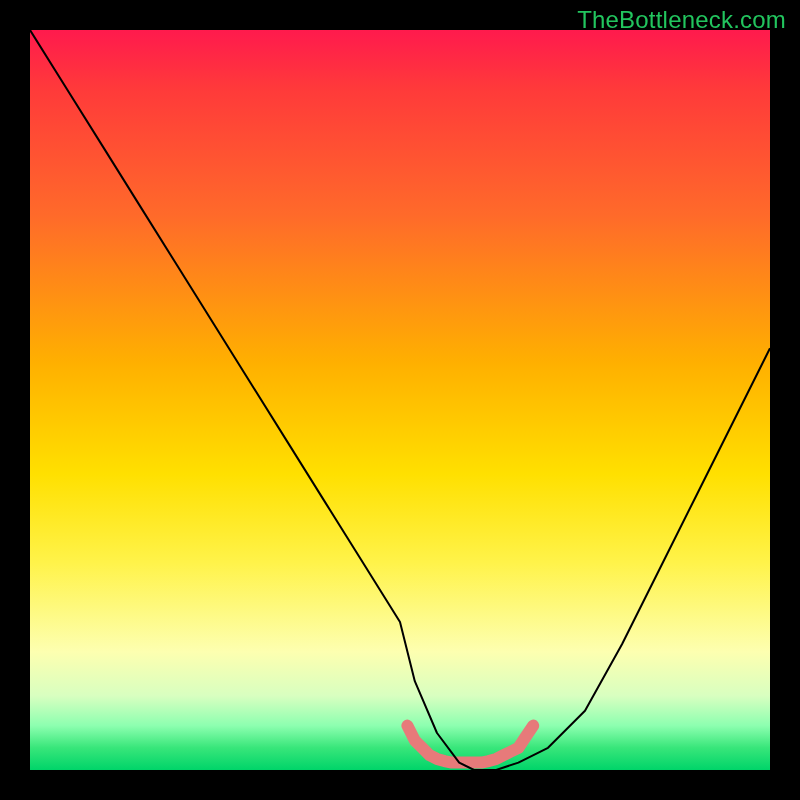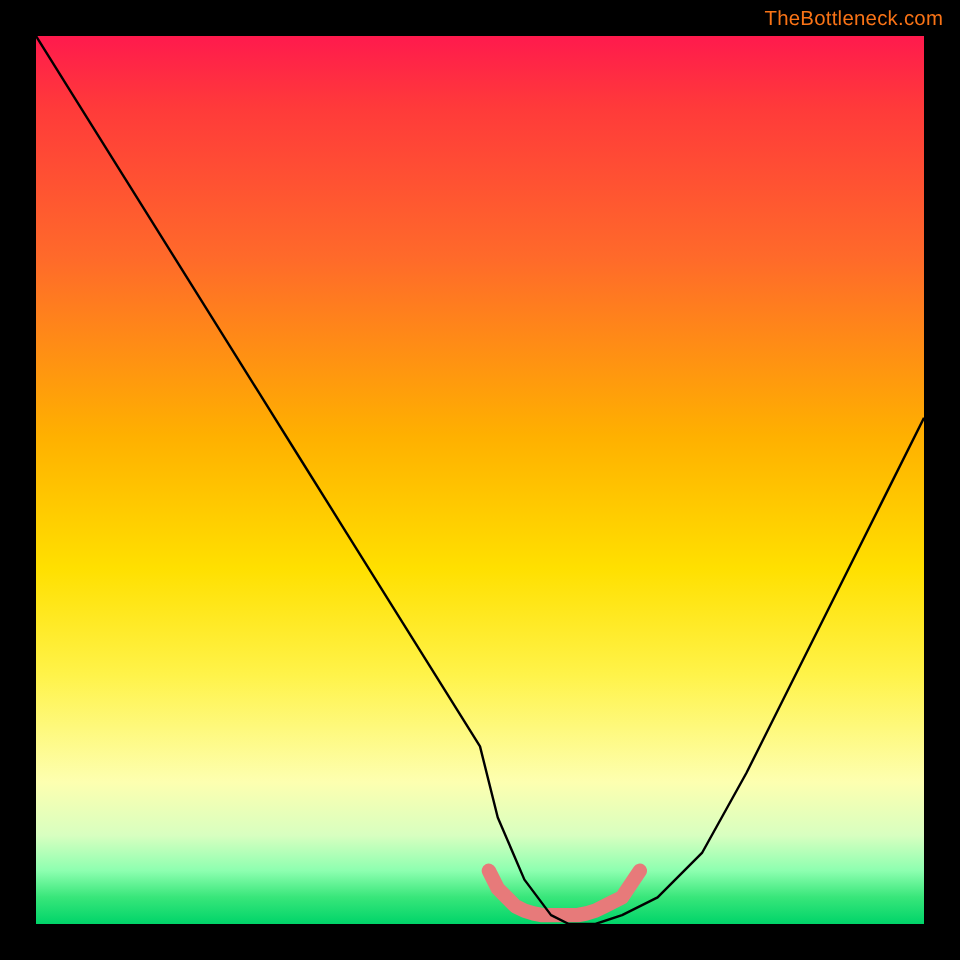--- a/index.html
+++ b/index.html
@@ -36,22 +36,22 @@
       #d8ffc0 90%,
       #8dffb0 94%,
       #38e67a 97%,
       #00d469 100%
     );
   }
   .watermark {
     position: absolute;
     top: 6px;
     right: 14px;
-    color: #f97316;
-    font-size: 17px;
+    color: #22c55e;
+    font-size: 24px;
     font-weight: 500;
     letter-spacing: 0.2px;
     user-select: none;
   }
   svg.overlay {
     position: absolute;
     left: 0;
     top: 0;
     width: 740px;
     height: 740px;

